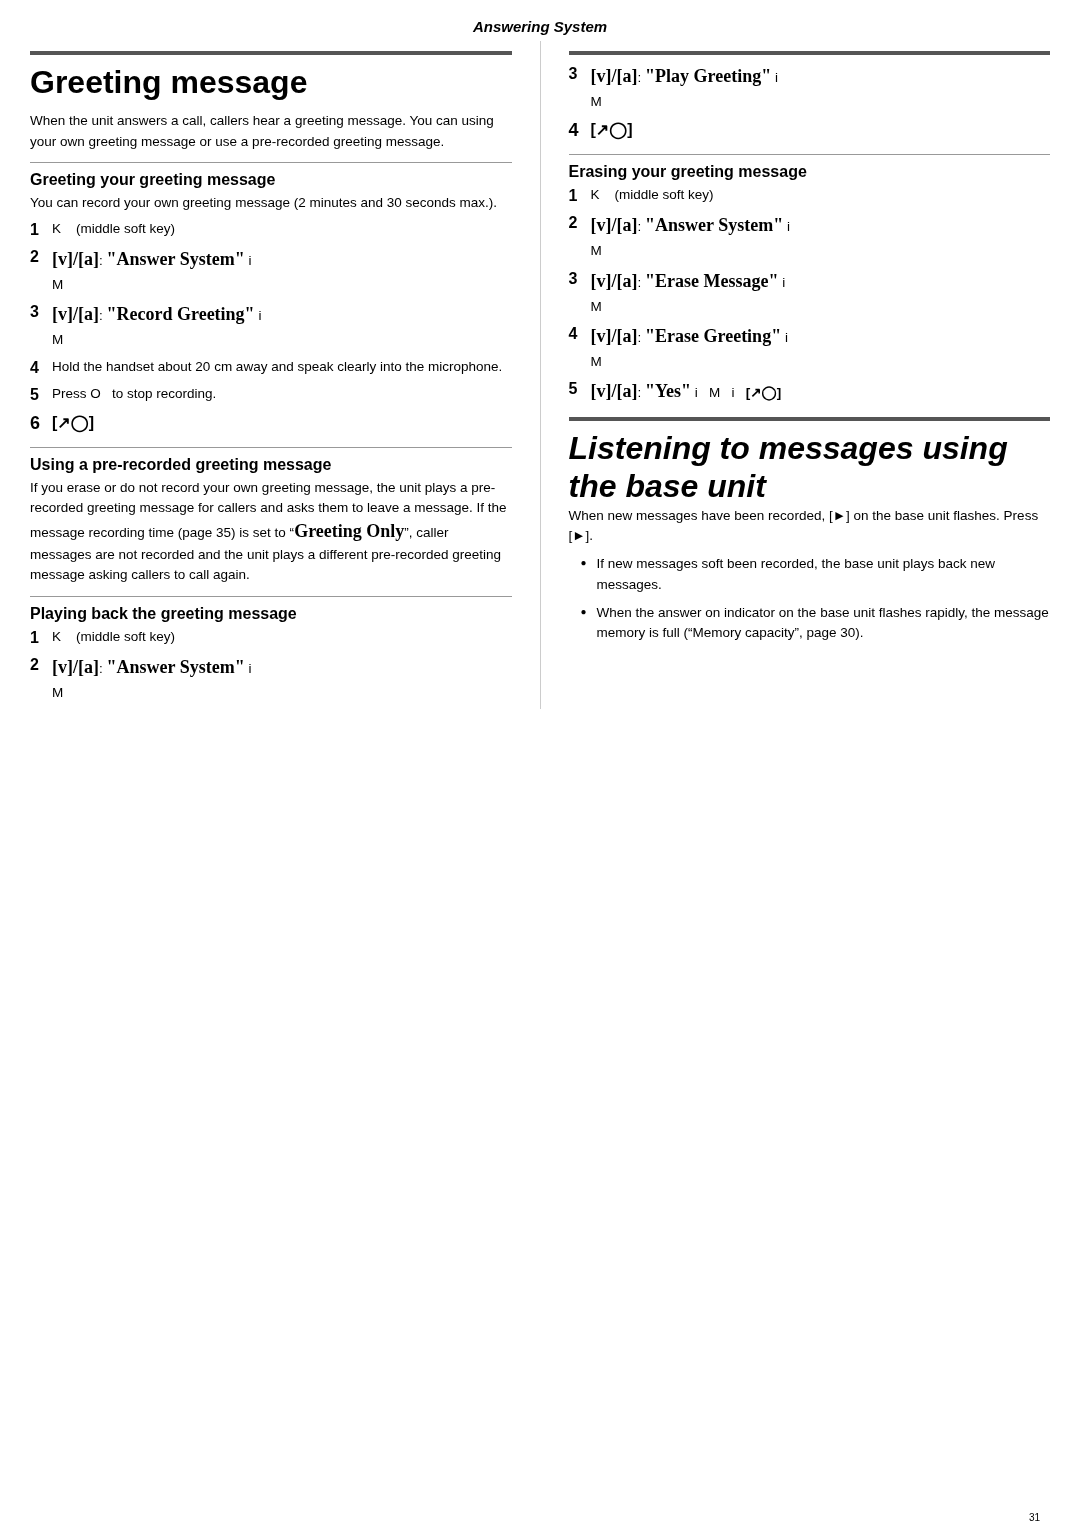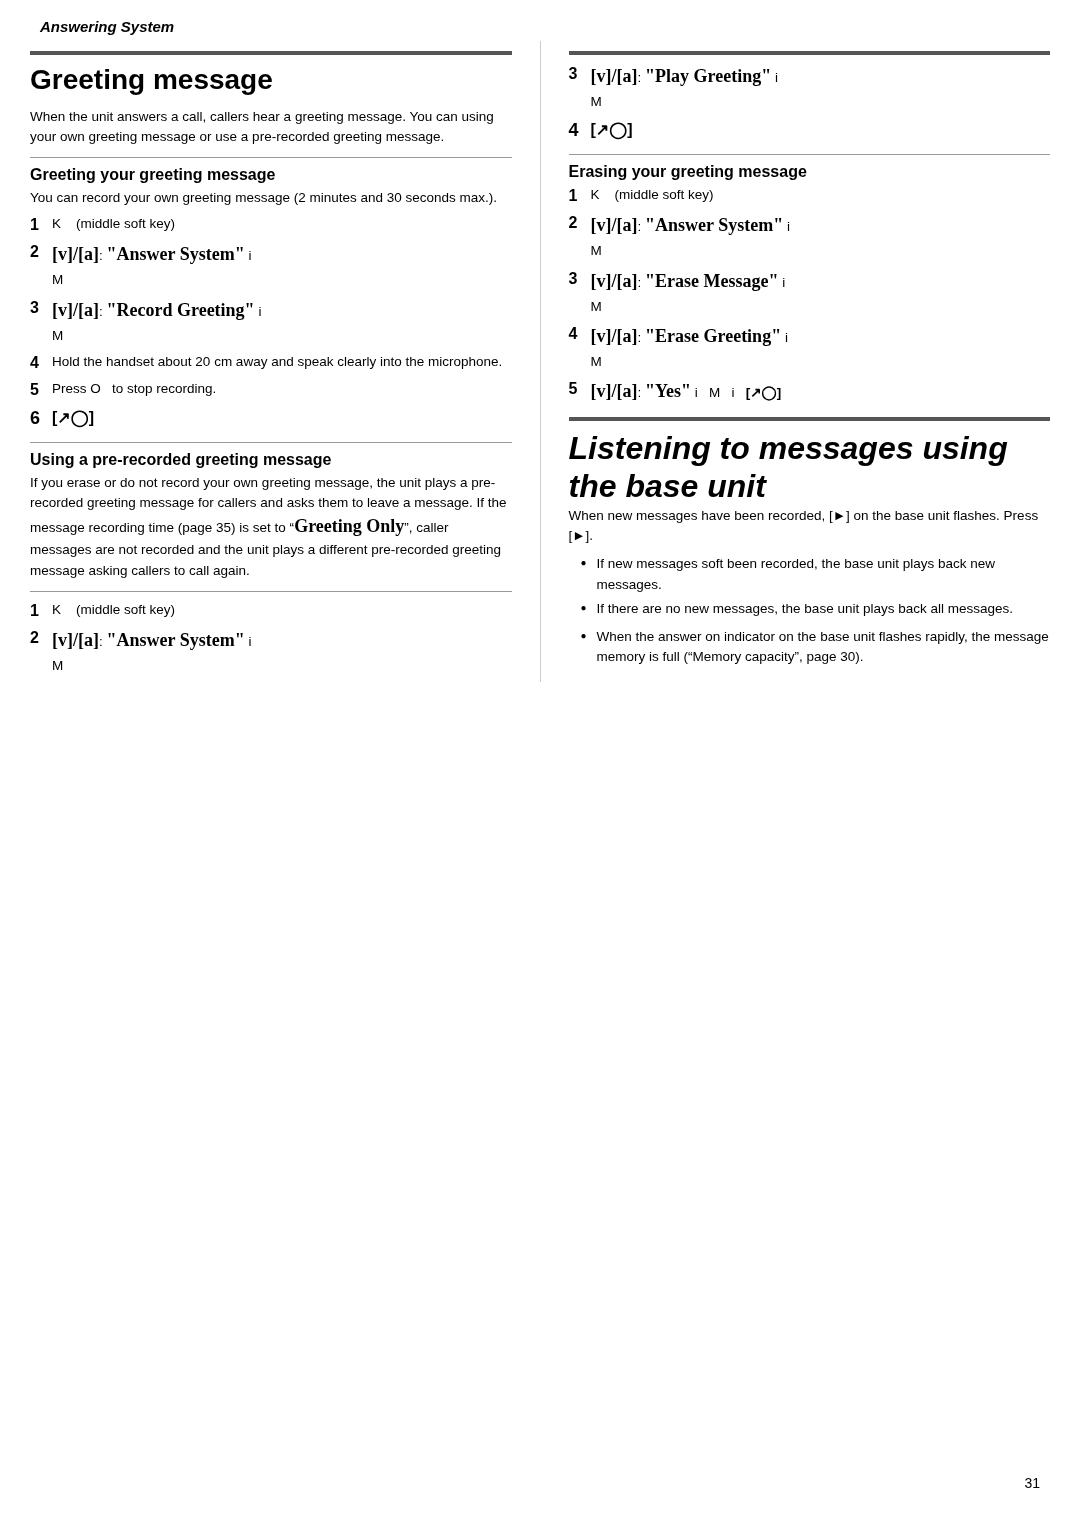--- a/index.html
+++ b/index.html
@@ -15,21 +15,21 @@
 
     .page {
       width: 1080px;
       min-height: 1527px;
       padding: 0;
       position: relative;
     }
 
     
     .page-header {
-      text-align: left;
+      text-align: center;
       padding: 18px 40px 6px 40px;
       font-style: italic;
       font-size: 15px;
       font-weight: bold;
     }
 
     
     .columns {
       display: flex;
       gap: 0;
@@ -55,21 +55,21 @@
     }
 
     .section-divider-thin {
       border: none;
       border-top: 1.5px solid #999;
       margin: 10px 0 8px 0;
     }
 
     
     .main-title {
-      font-size: 28px;
+      font-size: 32px;
       font-weight: bold;
       margin-bottom: 10px;
       line-height: 1.2;
     }
 
     .main-title-italic {
       font-size: 32px;
       font-weight: bold;
       font-style: italic;
       line-height: 1.2;
@@ -147,23 +147,23 @@
     
     .note-label {
       font-weight: bold;
       font-size: 13.5px;
       margin-bottom: 2px;
     }
 
     
     .page-footer {
       position: absolute;
-      bottom: 36px;
+      bottom: 4px;
       right: 40px;
-      font-size: 14px;
+      font-size: 10px;
     }
 
     
     .step-num-large {
       font-weight: bold;
       font-size: 18px;
     }
     .mb8 { margin-bottom: 8px; }
     .mt6 { margin-top: 6px; }
   </style>
@@ -236,20 +236,23 @@
         </div>
       </div>
 
       <hr class="section-divider-thin">
       <h2 class="sub-heading">
         <span>Using a pre-recorded greeting message</span>
       </h2>
       <p class="body-text mb8">If you erase or do not record your own greeting message, the unit plays a pre-recorded greeting message for callers and asks them to leave a message. If the message recording time (page 35) is set to “<code>Greeting Only</code>”, caller messages are not recorded and the unit plays a different pre-recorded greeting message asking callers to call again.</p>
 
       <hr class="section-divider-thin">
+      <h2 class="sub-heading">
+        <span>Playing back the greeting message</span>
+      </h2>
 
       <div class="step">
         <div class="step-num">1</div>
         <div class="step-content">
           <span>K&nbsp;&nbsp;&nbsp;&nbsp;(middle soft key)</span>
         </div>
       </div>
 
       <div class="step">
         <div class="step-num">2</div>
@@ -324,21 +327,20 @@
       </div>
 
       <hr class="section-divider">
 
       <h1 class="main-title-italic">Listening to messages using the base unit</h1>
 
       <p class="body-text mb8">When new messages have been recorded, [►] on the base unit flashes. Press [►].</p>
 
       <ul class="bullet-list mb8">
         <li>If new messages soft been recorded, the base unit plays back new messages.</li>
-        <li>If there are no new messages, the base unit plays back all messages.</li>
       </ul>
 
       <ul class="bullet-list">
         <li>When the answer on indicator on the base unit flashes rapidly, the message memory is full (“Memory capacity”, page 30).</li>
       </ul>
 
     </div>
   </div>
 
   <div class="page-footer">

